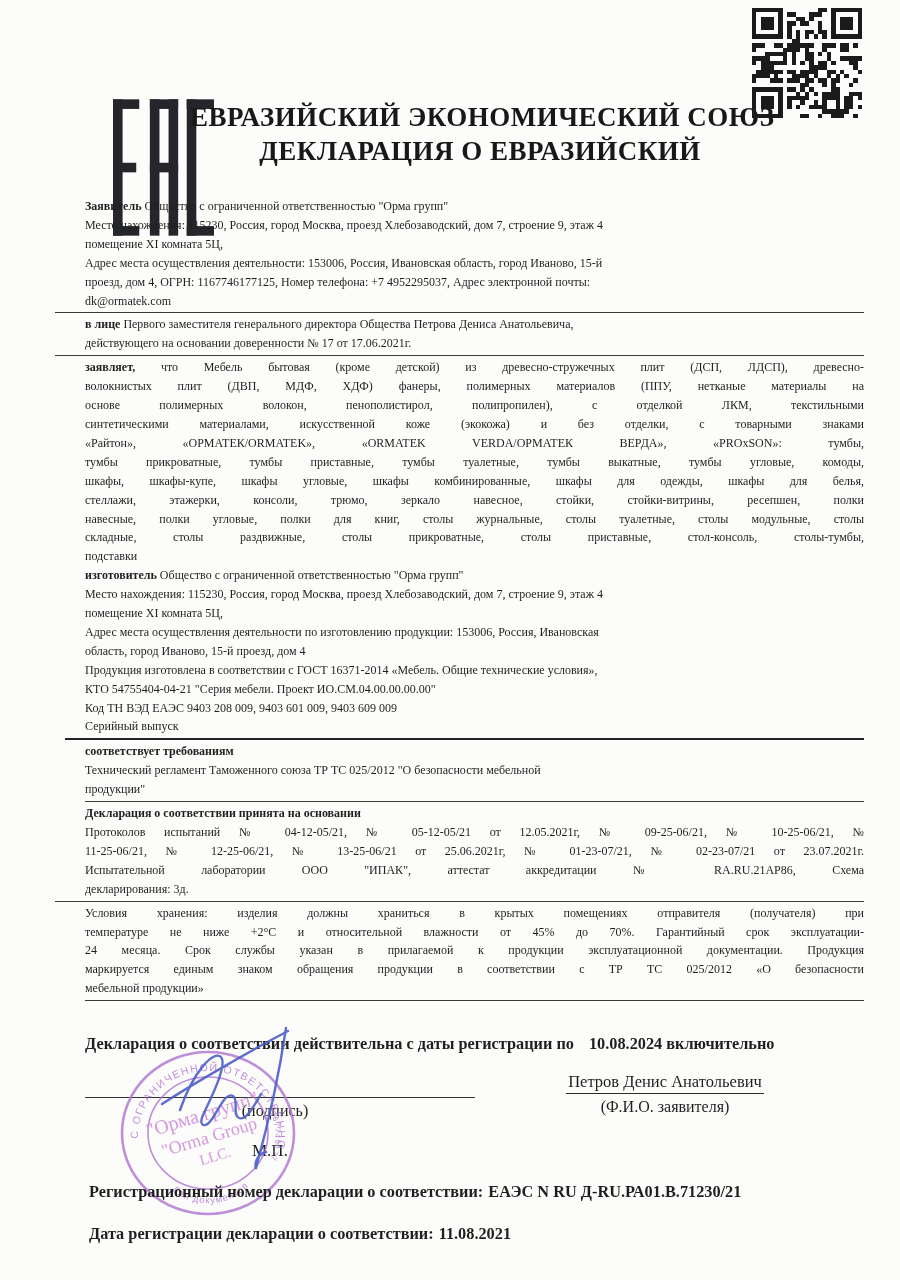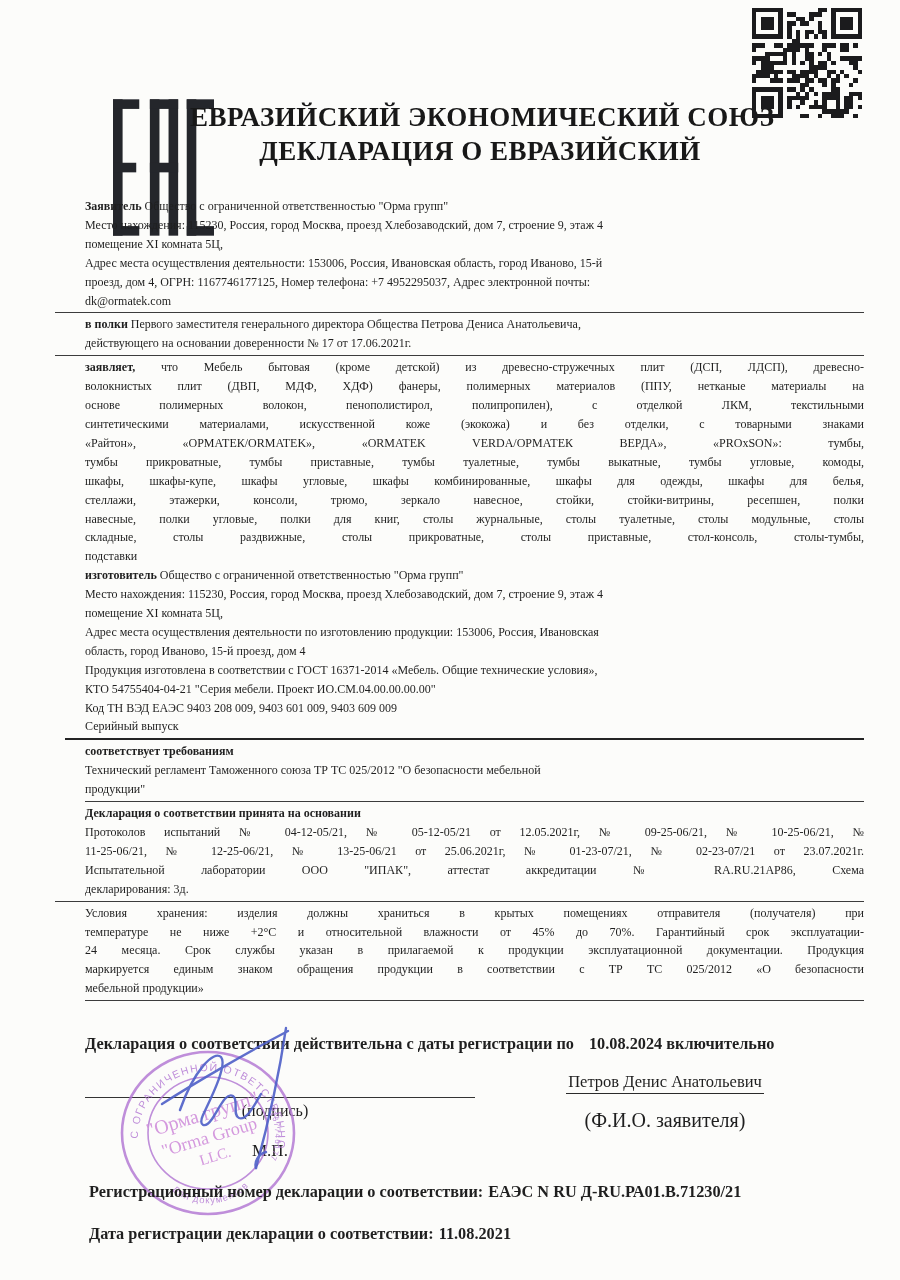--- a/index.html
+++ b/index.html
@@ -22,21 +22,21 @@
   .divider{height:0; border-top:1.6px solid #3c3c3c; margin:2px 0 2px -30px; width:calc(100% + 30px);}
   .divider.thick{border-top:2.5px solid #242424; margin-left:-20px; width:calc(100% + 20px);}
   .divider.short{margin-left:0; width:100%;}
   
   .validity{position:absolute; left:85px; top:1034px; width:779px; font-size:16.3px; font-weight:bold;}
   .validity .date{margin-left:15px;}
   .sig-line{position:absolute; left:85px; top:1097px; width:390px; border-top:1.6px solid #333;}
   .sign-label{position:absolute; left:200px; top:1102px; width:150px; text-align:center; font-size:16px;}
   .fio-block{position:absolute; left:545px; top:1072px; width:240px; text-align:center; font-size:16.5px;}
   .fio-name{display:inline-block; border-bottom:1.4px solid #2a2a2a; padding:0 2px 1px;text-align:right;}
-  .fio-label{margin-top:15px; font-size:20px;}
+  .fio-label{margin-top:4px; font-size:16px;}
   .mp{position:absolute; left:252px; top:1141px; font-size:17px;}
   .reg-line{position:absolute; left:85px; top:1182px; width:779px; font-size:16.3px; font-weight:bold;}
   .date-line{position:absolute; left:85px; top:1224px; width:779px; font-size:16.3px; font-weight:bold;}
   .reg-line span, .date-line span{margin-left:5px;}
   
   .stamp{position:absolute; left:118px; top:1048px; width:180px; height:170px; pointer-events:none;}
   .autograph{position:absolute; left:148px; top:1022px; width:175px; height:152px; pointer-events:none;}
 </style>
 </head>
 <body>
@@ -379,21 +379,21 @@
       <div>
         <p class="para"><b>Заявитель</b><span> Общество с ограниченной ответственностью "Орма групп"
 Место нахождения: 115230, Россия, город Москва, проезд Хлебозаводский, дом 7, строение 9, этаж 4
 помещение XI комната 5Ц,
 Адрес места осуществления деятельности: 153006, Россия, Ивановская область, город Иваново, 15-й
 проезд, дом 4, ОГРН: 1167746177125, Номер телефона: +7 4952295037, Адрес электронной почты:
 dk@ormatek.com</span></p>
       </div>
       <div class="divider "></div>
       <div>
-        <p class="para"><b>в полки</b><span> Первого заместителя генерального директора Общества Петрова Дениса Анатольевича,
+        <p class="para"><b>в лице</b><span> Первого заместителя генерального директора Общества Петрова Дениса Анатольевича,
 действующего на основании доверенности № 17 от 17.06.2021г.</span></p>
       </div>
       <div class="divider "></div>
       <div>
         <p class="para just"><b>заявляет,</b><span> что Мебель бытовая (кроме детской) из древесно-стружечных плит (ДСП, ЛДСП), древесно-
 волокнистых плит (ДВП, МДФ, ХДФ) фанеры, полимерных материалов (ППУ, нетканые материалы на
 основе полимерных волокон, пенополистирол, полипропилен), с отделкой ЛКМ, текстильными
 синтетическими материалами, искусственной коже (экокожа) и без отделки, с товарными знаками
 «Райтон», «ОРМАТЕК/ORMATEK», «ORMATEK VERDA/ОРМАТЕК ВЕРДА», «PROxSON»: тумбы,
 тумбы прикроватные, тумбы приставные, тумбы туалетные, тумбы выкатные, тумбы угловые, комоды,

